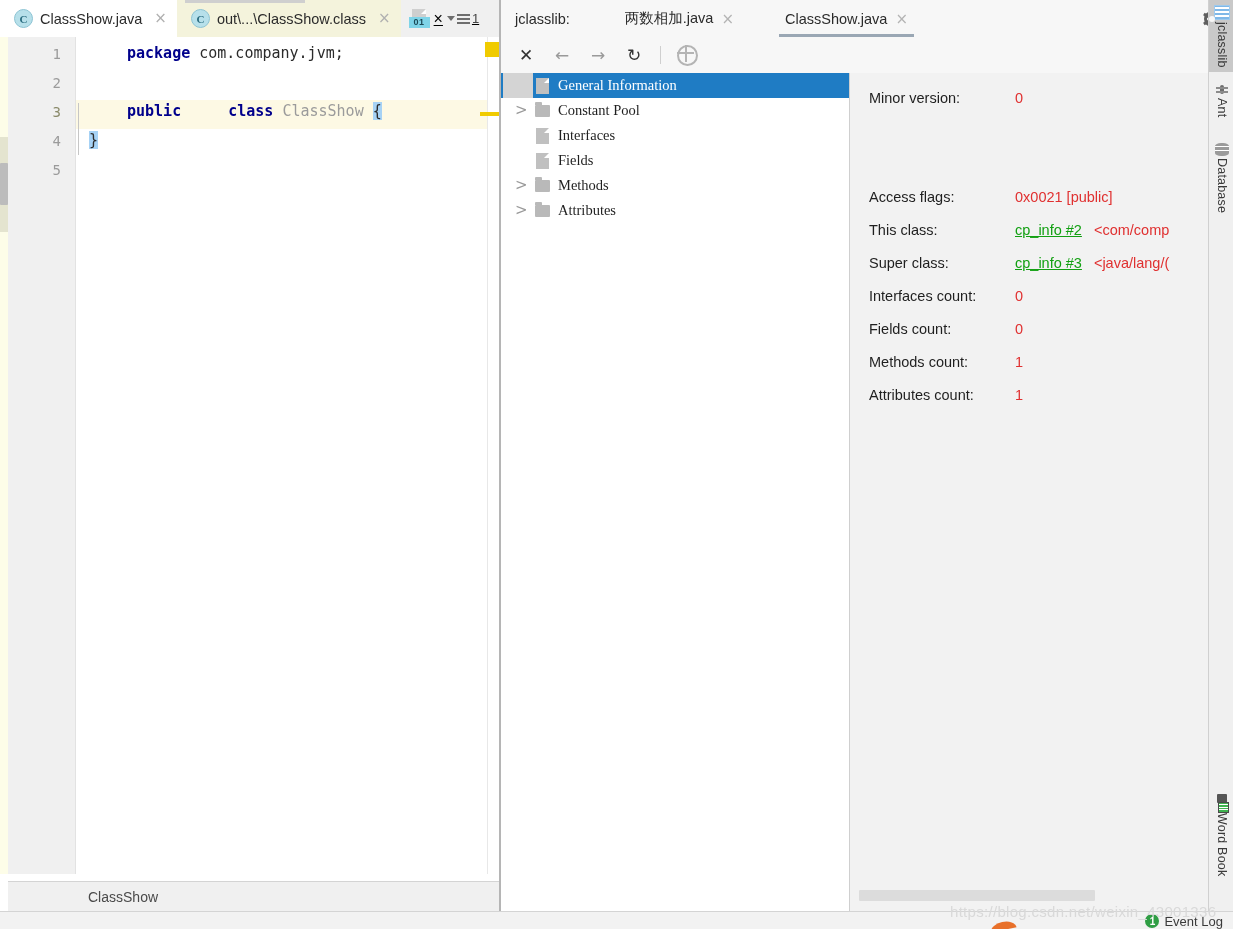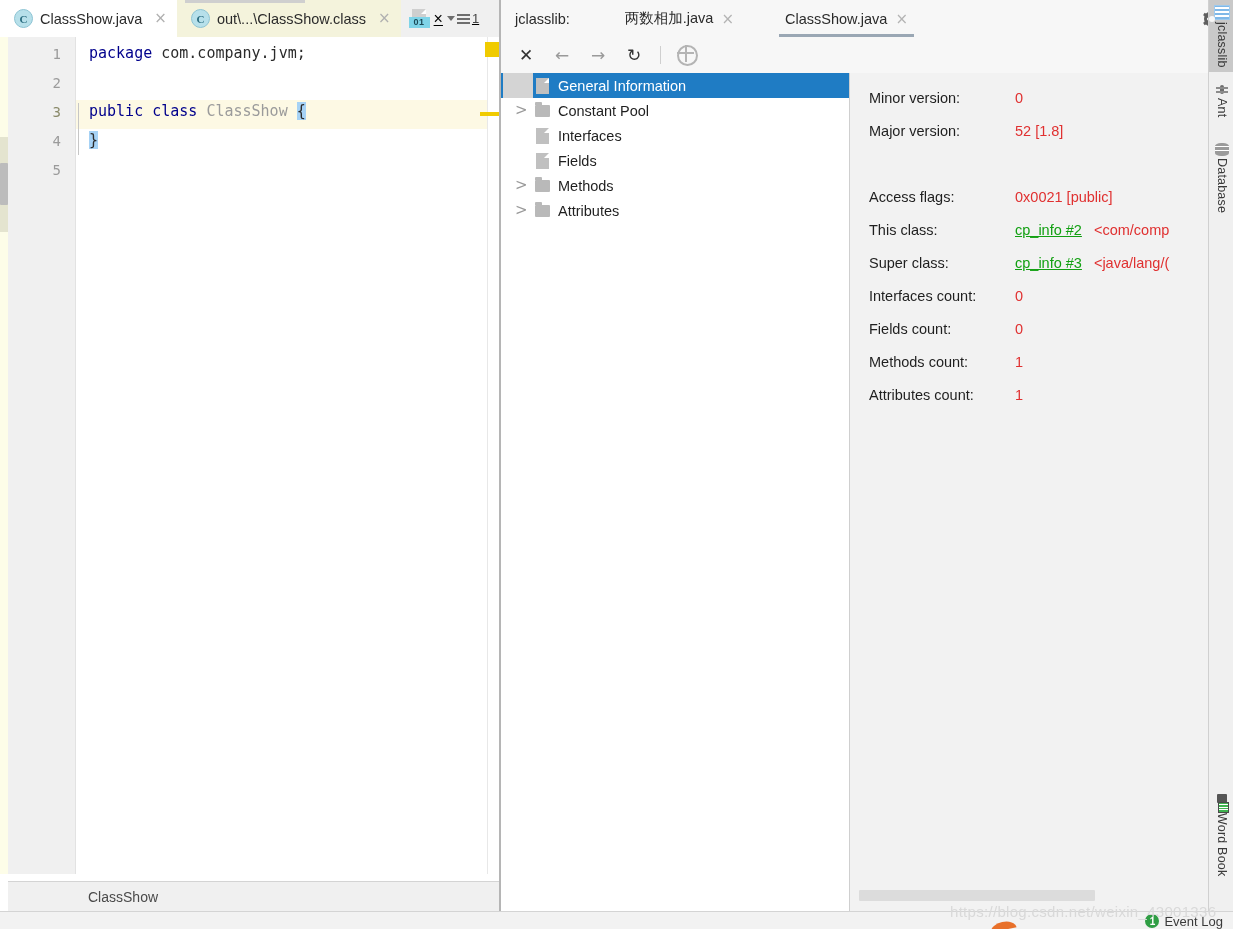--- a/index.html
+++ b/index.html
@@ -113,21 +113,21 @@
     background: #ffffff;
   }
   #code-hl {
     position: absolute; left: 0; width: 411px; height: 29px; background: #fdf9e4;
   }
   .cline {
     position: absolute; left: 13px;
     font-family: "DejaVu Sans Mono", monospace; font-size: 15px;
     white-space: pre; color: #2b2b2b;
   }
-  .kw { color: #00008c; font-weight: normal; }
+  .kw { color: #00008c; font-weight: bold; margin-left: 38px; }
   .cls-name { color: #9b9b9b; }
   .brace { color: #2b2b2b; }
   .sel { background: #a6d2f5; }
   #fold-line {
     position: absolute; left: 2px; top: 66px; width: 1px; height: 52px; background: #c6c6c6;
   }
   #marker-sq {
     position: absolute; left: 485px; top: 42px; width: 15px; height: 15px; background: #f0cb00;
   }
   #marker-dash {
@@ -222,20 +222,21 @@
 
   
   #tree {
     position: absolute; left: 0; top: 73px; width: 348px; height: 838px;
     background: #ffffff;
   }
   .trow {
     display: flex; align-items: center; height: 25px;
     font-size: 14.5px; color: #1f1f1f; cursor: default;
     padding-left: 2px;
+    font-family: Liberation Serif, serif;
   }
   .trow.selected { background: #1f7cc4; color: #ffffff; }
   .trow.selected .row-gutter { background: #d4d4d4; }
   .row-gutter {
     width: 30px; height: 25px; flex: 0 0 auto;
     display: flex; align-items: center; justify-content: center;
   }
   .chev {
     width: 0; height: 0; position: relative;
     border-top: 5px solid transparent; border-bottom: 5px solid transparent;
@@ -512,24 +513,20 @@
         <span>Attributes</span>
       </div>
     </div>
     <div id="tree-split"></div>
 
     <div id="detail">
       <div class="drow" style="top:8px">
         <span class="dlabel">Minor version:</span>
         <span class="dval">0</span>
       </div>
-      <div class="drow" style="top:41px">
-        <span class="dlabel">Major version:</span>
-        <span class="dval">52 [1.8]</span>
-      </div>
       <div class="drow" style="top:107px">
         <span class="dlabel">Access flags:</span>
         <span class="dval">0x0021 [public]</span>
       </div>
       <div class="drow" style="top:140px">
         <span class="dlabel">This class:</span>
         <span class="dlink">cp_info #2</span>
         <span class="dval">&lt;com/comp</span>
       </div>
       <div class="drow" style="top:173px">

